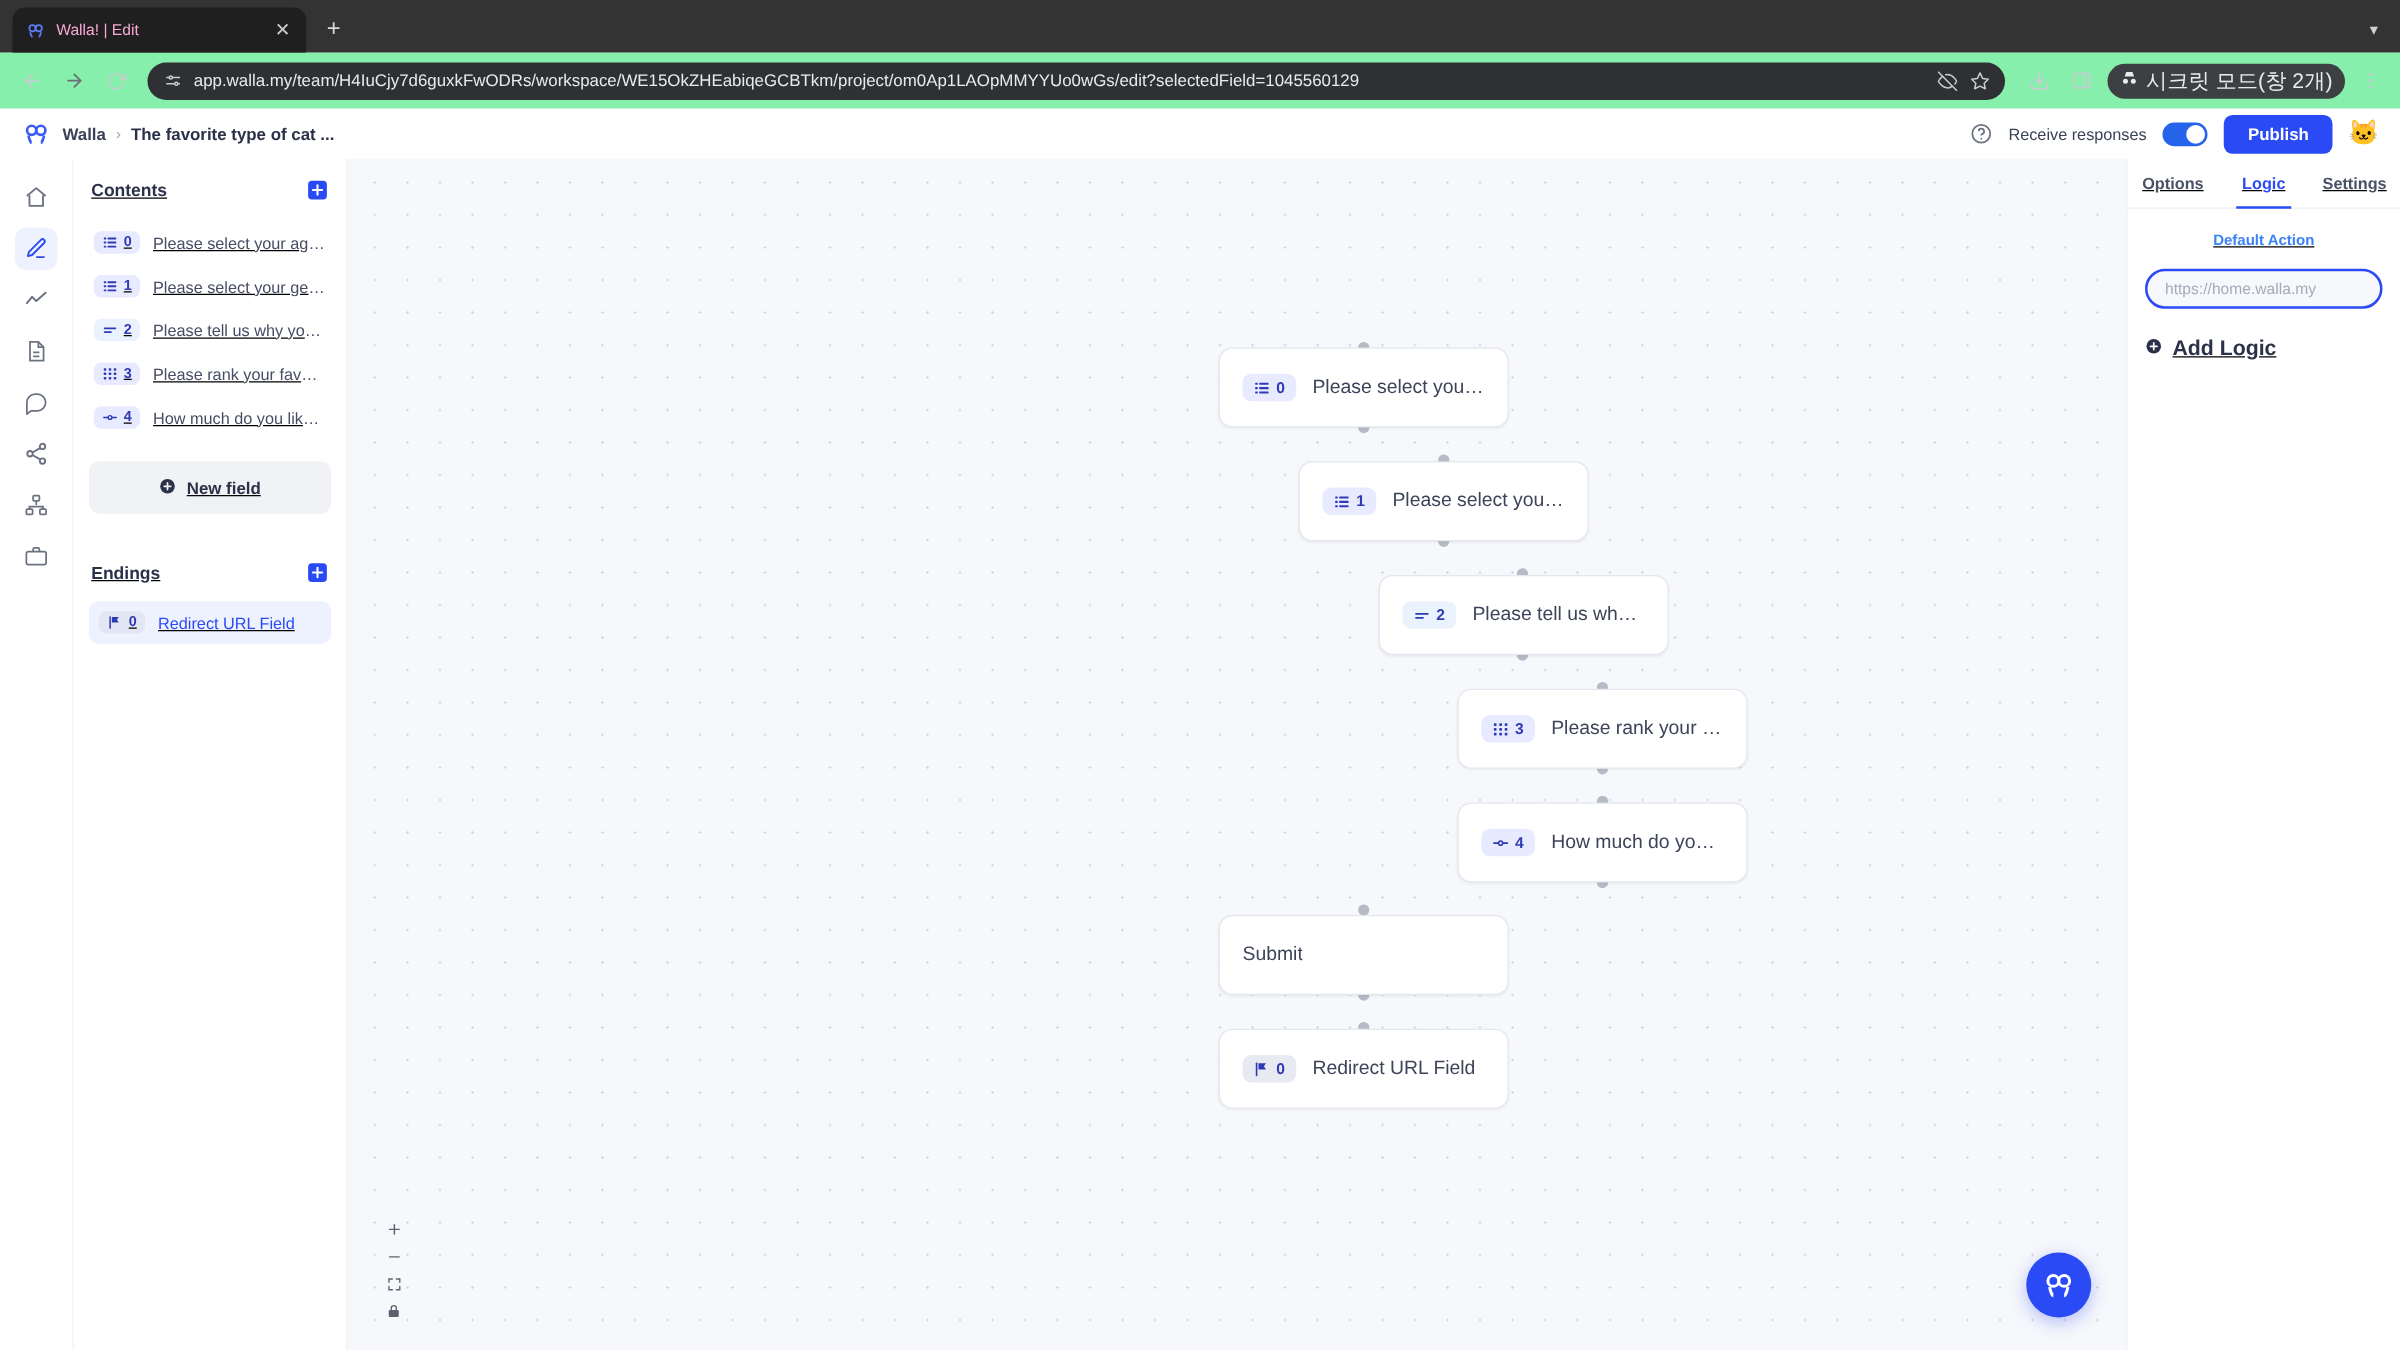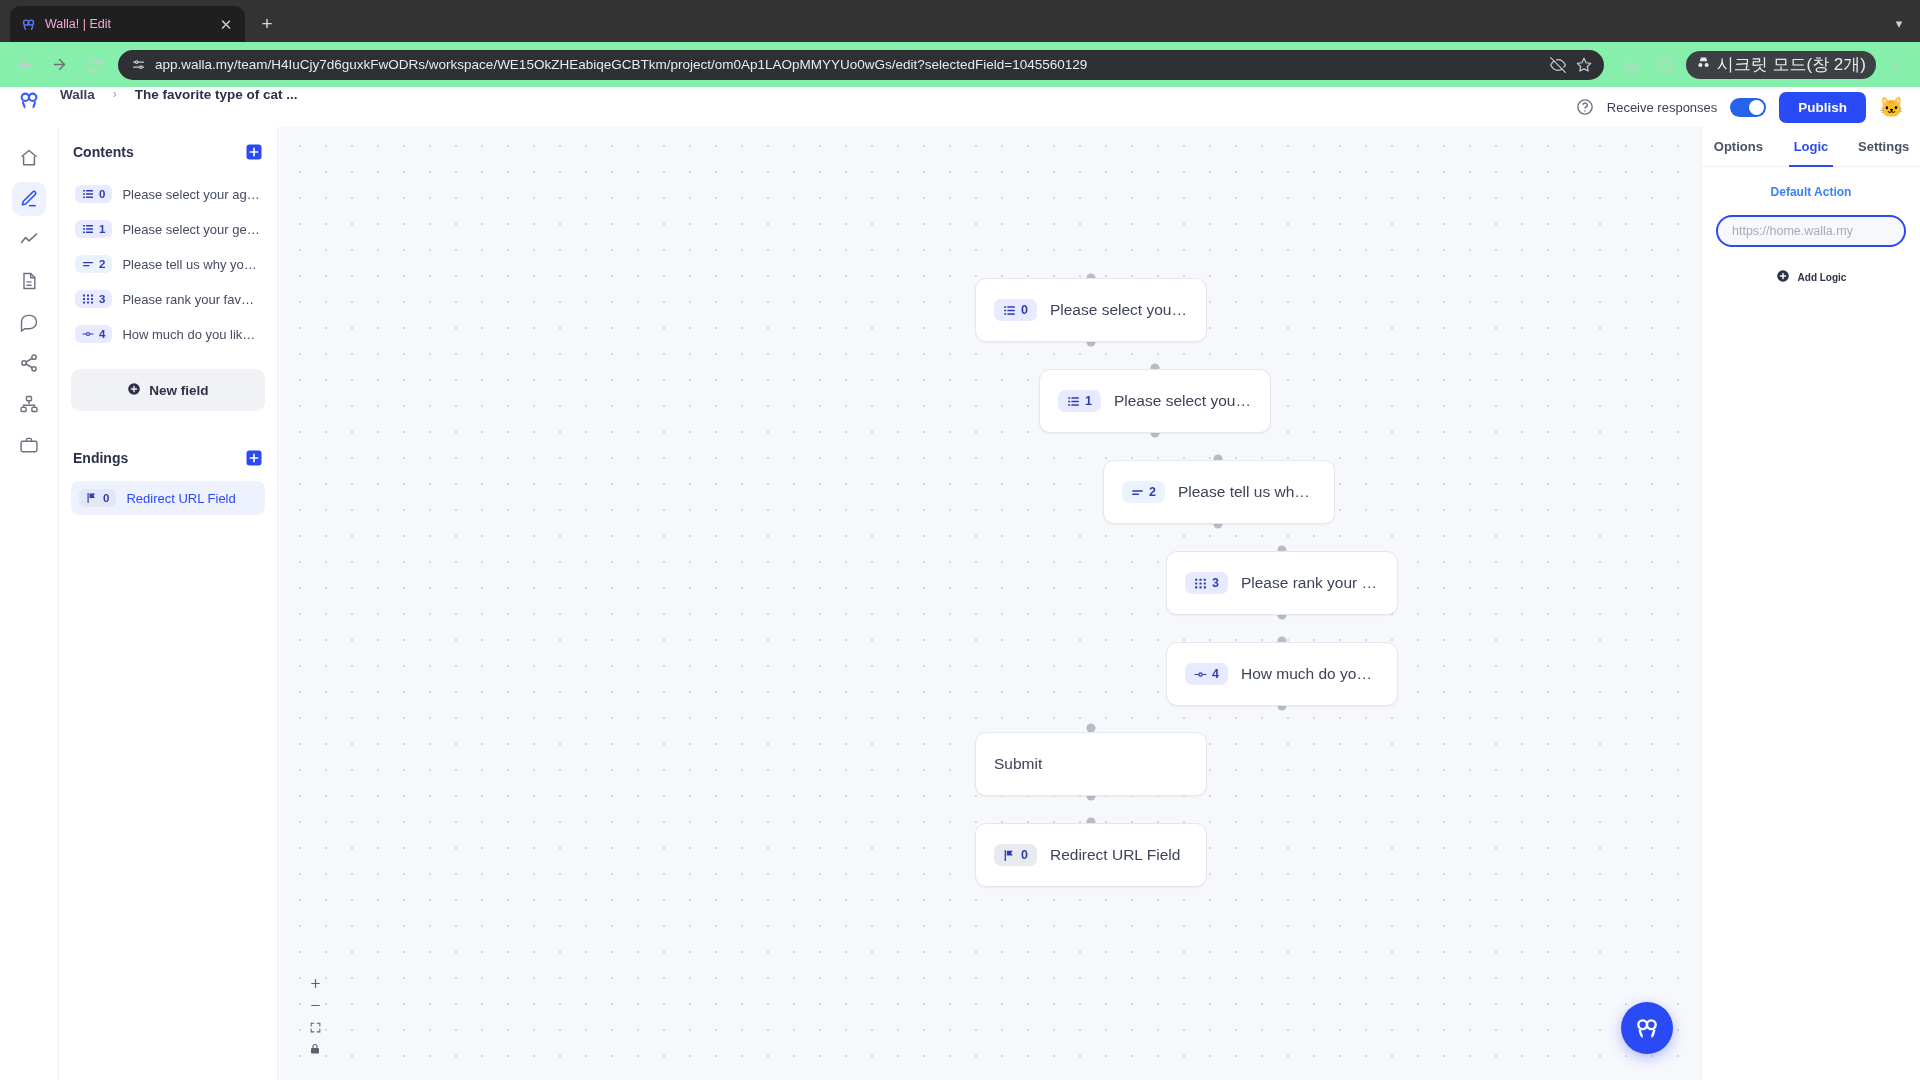--- a/index.html
+++ b/index.html
@@ -61,22 +61,22 @@
   }
   .incognito-pill {
     display: flex; align-items: center; gap: 6px; height: 28px; padding: 0 10px;
     border-radius: 14px; background: #3c4043; color: #e8eaed; font-size: 17px;
     white-space: nowrap; cursor: pointer;
   }
 
   
   .app { flex: 1; display: flex; flex-direction: column; background: #fff; }
   .app-header {
-    height: 40px; flex: 0 0 40px; display: flex; 
-    padding: 0 16px; gap: 18px; background: #fff;
+    height: 40px; flex: 0 0 40px; display: flex; align-items: center;
+    padding: 0 16px; gap: 8px; background: #fff;
   }
   .logo-mark { width: 26px; height: 26px; display: flex; align-items: center; justify-content: center; }
   .crumb { font-size: 13.5px; color: #3b4257; font-weight: 600; cursor: pointer; }
   .crumb-sep { color: #9aa1b1; font-size: 12px; }
   .crumb-cur { font-size: 13.5px; color: #2b3148; font-weight: 700; cursor: pointer; }
   .header-right { margin-left: auto; display: flex; align-items: center; gap: 13px; }
   .help-icon { width: 18px; height: 18px; color: #6b7280; cursor: pointer; display:flex; }
   .recv-label { font-size: 13px; color: #3b4257; }
   .toggle {
     width: 36px; height: 19px; border-radius: 10px; background: #2563eb;
@@ -85,21 +85,21 @@
   .toggle::after {
     content: ""; position: absolute; top: 2px; right: 2px; width: 15px; height: 15px;
     border-radius: 50%; background: #fff;
   }
   .publish-btn {
     background: #2a4af5; color: #fff; font-size: 13.5px; font-weight: 700;
     border: none; border-radius: 7px; height: 31px; padding: 0 19px; cursor: pointer;
   }
   .avatar-emoji { font-size: 20px; line-height: 1; cursor: pointer; }
 
-  .body-row { flex: 1; display: flex; min-height: 0; }
+  .body-row { flex: 1; display: flex; min-height: 0; text-decoration: underline; }
 
   
   .rail {
     width: 59px; flex: 0 0 59px; background: #fff; border-right: 1px solid #edeff3;
     display: flex; flex-direction: column; align-items: center; padding-top: 14px; gap: 7px;
   }
   .rail-btn {
     width: 34px; height: 34px; border-radius: 9px; display: flex; align-items: center;
     justify-content: center; color: #6b7280; cursor: pointer;
   }
@@ -193,22 +193,22 @@
   }
   .insp-body { padding: 18px 14px; }
   .insp-label { font-size: 12px; font-weight: 700; color: #3b82f6; margin-bottom: 16px; text-align: center; }
   .url-input {
     width: 100%; height: 32px; border-radius: 18px; border: 2px solid #2a4af5;
     background: #f7f8fb; padding: 0 14px; font-size: 12.5px; color: #3b4257;
     font-family: "Liberation Sans", sans-serif; outline: none;
   }
   .url-input::placeholder { color: #a5abb8; }
   .add-logic {
-    margin-top: 22px; display: flex; align-items: center; justify-content: center; gap: 8px;
-    font-size: 10px; font-weight: 700; color: #2b3148; cursor: pointer; background: none; border: none; width: 100%;
+    margin-top: 22px; display: flex; align-items: center; justify-content: flex-start; gap: 8px;
+    font-size: 17px; font-weight: 700; color: #2b3148; cursor: pointer; background: none; border: none; width: 100%;
   }
 </style>
 </head>
 <body>
 
 <div class="browser">
 
   <div class="tabstrip">
     <div class="tab">
       <span class="tab-favicon">

